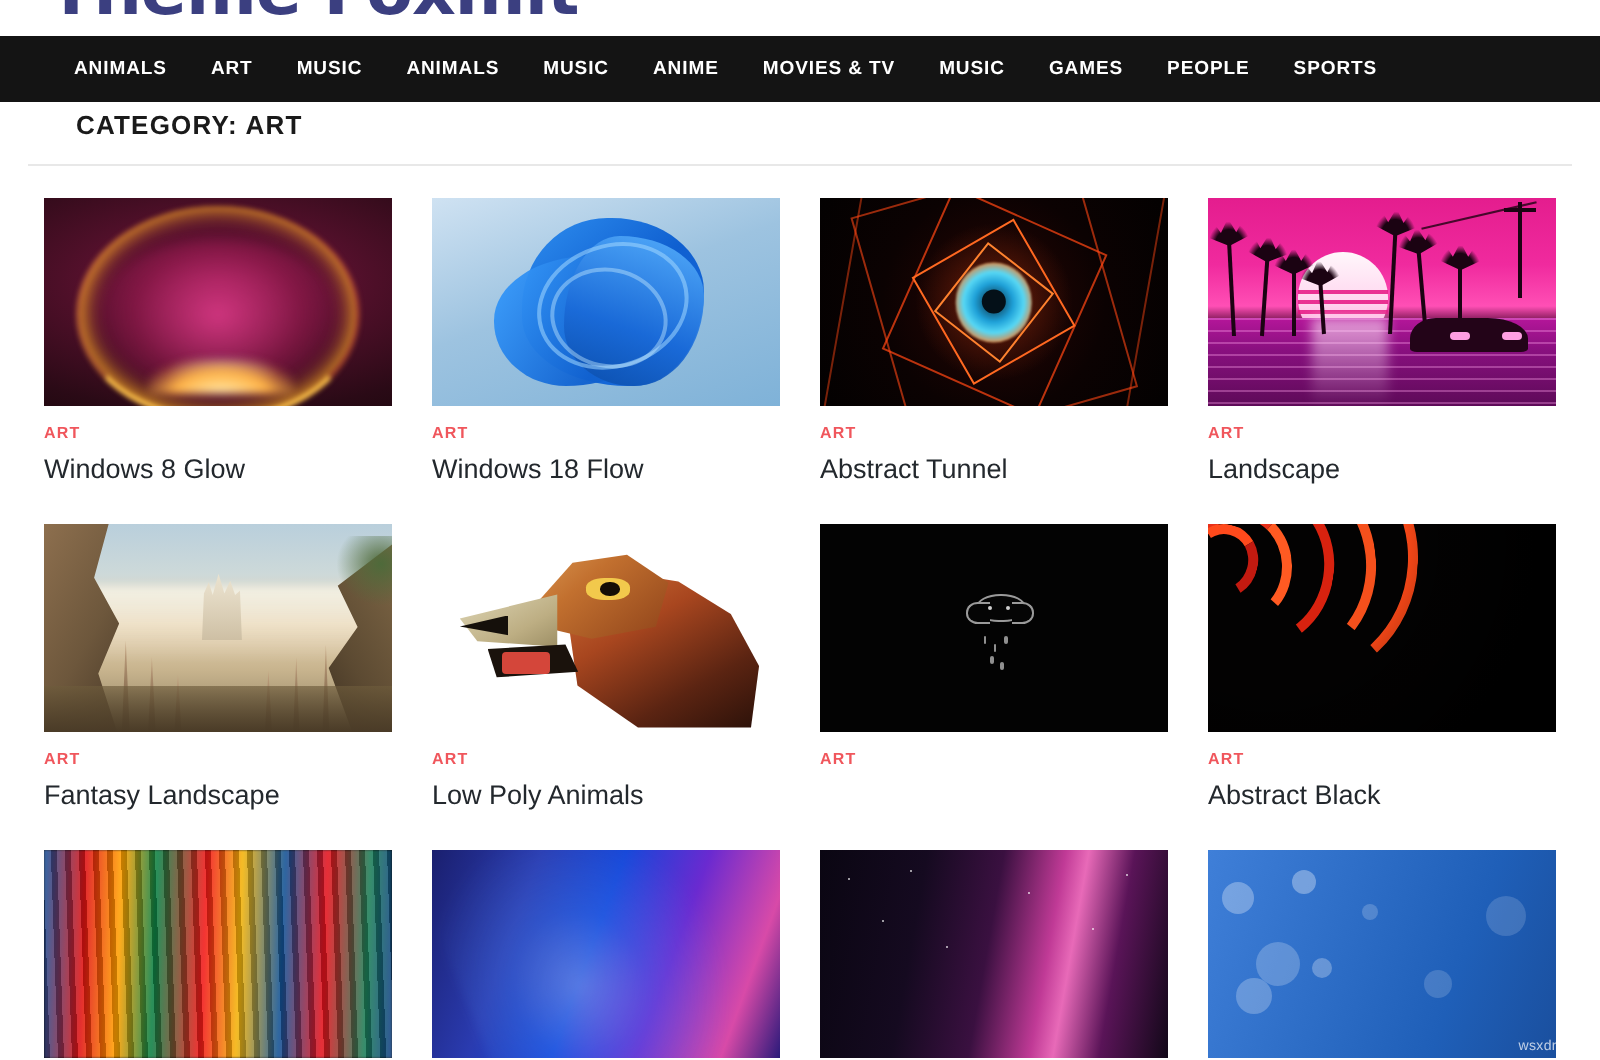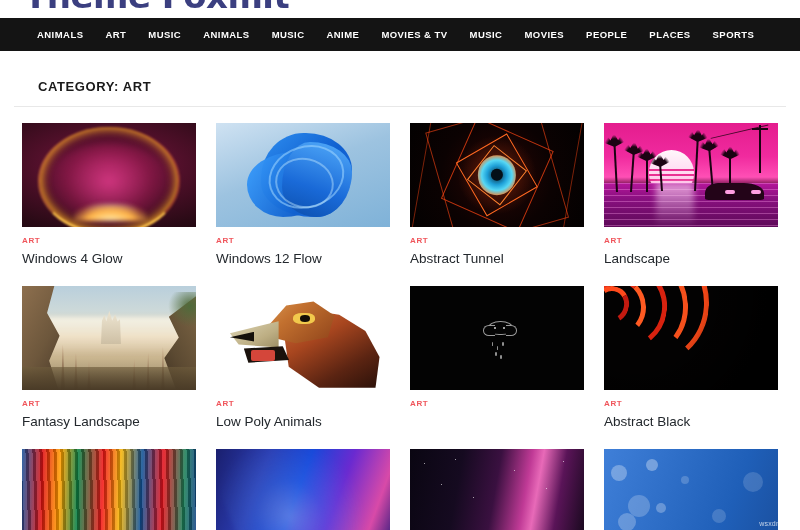--- a/index.html
+++ b/index.html
@@ -48,21 +48,21 @@
     padding: 0 11px;
     line-height: 33px;
     white-space: nowrap;
     text-decoration: none;
     cursor: pointer;
     font-family: "Liberation Sans", sans-serif;
   }
 
   
   .cat-header {
-    padding: 28px 24px 12px 24px;
+    padding: 4px 24px 12px 24px;
     border-bottom: 1px solid #e8e8e8;
     margin: 0 14px;
   }
   .cat-title {
     font-size: 13px;
     font-weight: 700;
     letter-spacing: 0.6px;
     color: #1a1a1a;
     font-family: "Liberation Sans", sans-serif;
   }
@@ -293,23 +293,22 @@
   <div class="navbar">
     <div class="nav-items">
       <a class="nav-item">ANIMALS</a>
       <a class="nav-item">ART</a>
       <a class="nav-item">MUSIC</a>
       <a class="nav-item">ANIMALS</a>
       <a class="nav-item">MUSIC</a>
       <a class="nav-item">ANIME</a>
       <a class="nav-item">MOVIES &amp; TV</a>
       <a class="nav-item">MUSIC</a>
-      <a class="nav-item">MOVIES</a>
+      <a class="nav-item">GAMES</a>
       <a class="nav-item">PEOPLE</a>
-      <a class="nav-item">PLACES</a>
       <a class="nav-item">SPORTS</a>
 
     </div>
 
   </div>
 
   <div class="cat-header">
     <div class="cat-title">CATEGORY: ART</div>
   </div>
 
@@ -318,36 +317,36 @@
     <div class="card">
       <div class="thumb">
         <div class="t glow-bg"></div>
           <div class="glow-core"></div>
           <div class="glow-arc"></div>
         <div class="glow-blue"></div>
           <div class="glow-hi"></div>
       </div>
       <div class="card-meta">
         <span class="card-cat">ART</span>
-        <div class="card-title">Windows 4 Glow</div>
+        <div class="card-title">Windows 8 Glow</div>
       </div>
     </div>
 
     <div class="card">
       <div class="thumb">
         <div class="t flow-bg"></div>
           <div class="flow-b1"></div>
           <div class="flow-b2"></div>
         <div class="flow-b3"></div>
           <div class="flow-l1"></div>
           <div class="flow-l2"></div>
       </div>
       <div class="card-meta">
         <span class="card-cat">ART</span>
-        <div class="card-title">Windows 12 Flow</div>
+        <div class="card-title">Windows 18 Flow</div>
       </div>
     </div>
 
     <div class="card">
       <div class="thumb">
         <div class="t tun-bg"></div>
         <div class="tun-ring tun-r1"></div>
           <div class="tun-ring tun-r2"></div>
         <div class="tun-ring tun-r3"></div>
           <div class="tun-ring tun-r4"></div>

